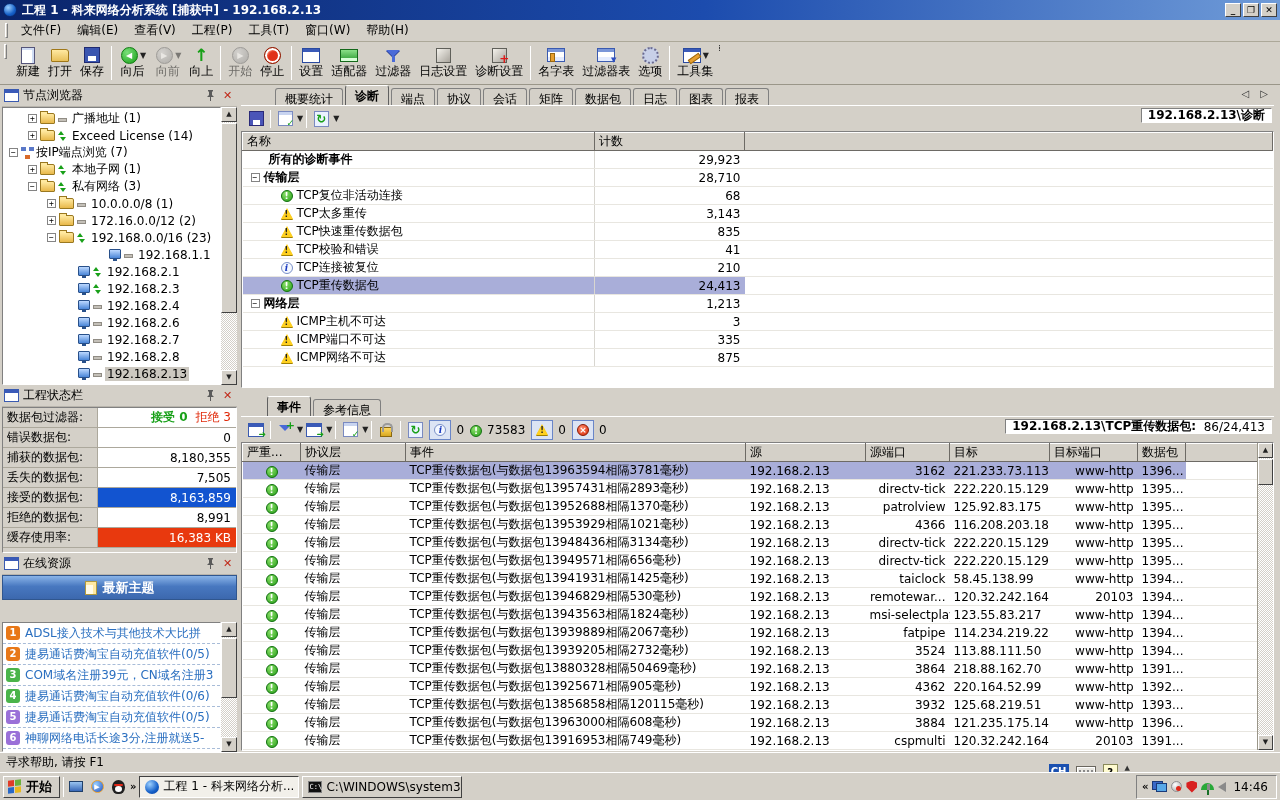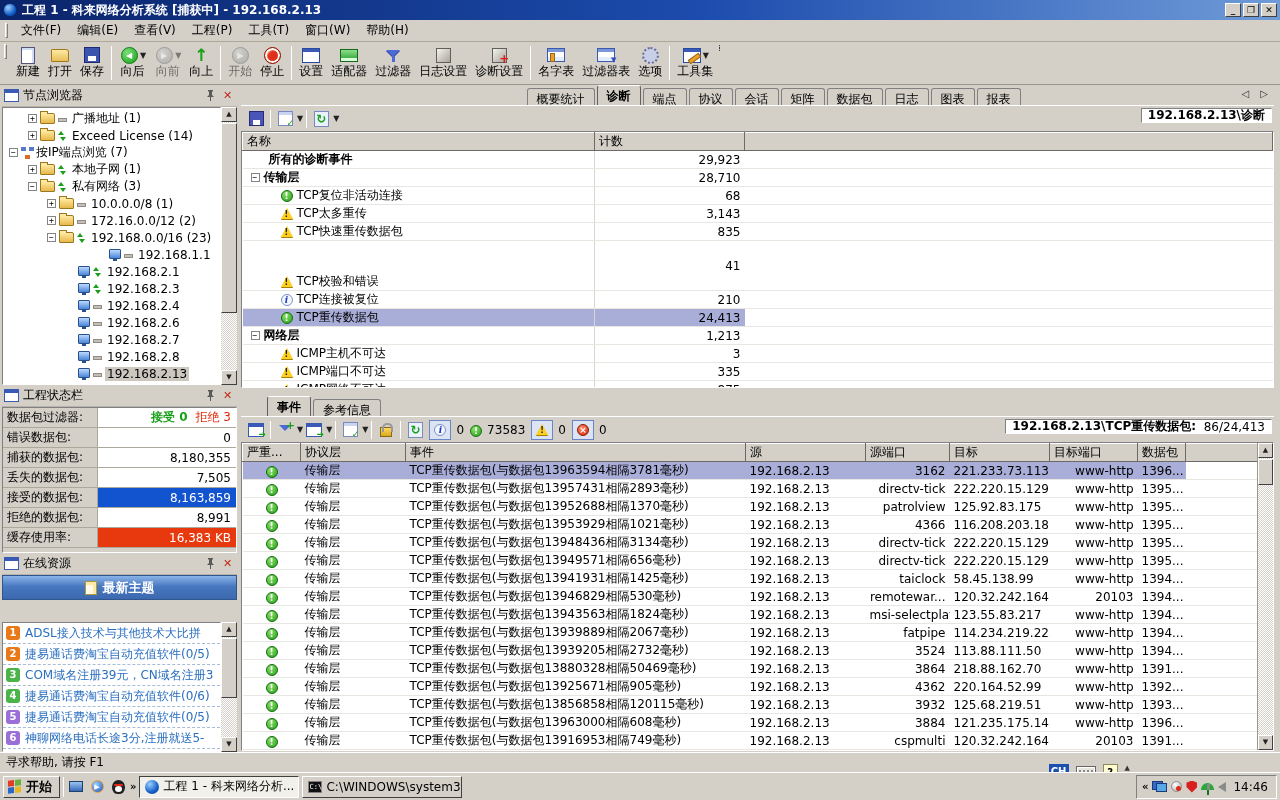--- a/index.html
+++ b/index.html
@@ -106,21 +106,21 @@
   .res-banner{height:25px;display:flex;align-items:center;justify-content:center;color:#fff;font-weight:bold;font-size:13px;
     background:linear-gradient(180deg,#8ab4e8,#4878c0 45%,#3c68ae);border:1px solid #30568e;gap:6px;}
   .doc-ic{width:12px;height:14px;background:#fffbe8;border:1px solid #b09a40;box-shadow:inset -3px 3px 0 #ffe9a2;}
   #res-list{position:absolute;left:0;right:16px;top:47px;bottom:0;background:#fff;border:1px solid;border-color:#808080 #fff #fff #808080;overflow:hidden;}
   .res-item{height:21px;display:flex;align-items:center;border-bottom:1px dashed #a8bcd8;padding-left:3px;white-space:nowrap;overflow:hidden;}
   .res-badge{width:14px;height:14px;border-radius:3px;color:#fff;font:bold 10px/14px "DejaVu Sans",sans-serif;text-align:center;flex:none;margin-right:5px;}
   .res-text{color:#2a6fc0;font-size:12px;overflow:hidden;}
   .res-sb{position:absolute;top:47px;bottom:0;right:0;width:16px;background:repeating-conic-gradient(#ffffff 0% 25%,#d4d0c8 0% 50%) 0 0/2px 2px;}
   
   .content{position:absolute;left:241px;top:0;width:1033px;height:667px;}
-  .tabstrip{position:absolute;top:0;left:0;right:0;height:20px;display:flex;align-items:flex-end;padding-left:34px;justify-content:center;}
+  .tabstrip{position:absolute;top:0;left:0;right:0;height:20px;display:flex;align-items:flex-end;padding-left:34px;}
   .mtab{padding:2px 9px 2px;border:1px solid #808080;border-bottom:none;border-radius:3px 3px 0 0;background:#d4d0c8;margin-right:2px;white-space:nowrap;position:relative;top:1px;height:18px;}
   .mtab.active{font-weight:bold;border-color:#fff #606060;top:0;height:20px;z-index:2;}
   .tab-nav{position:absolute;right:2px;top:3px;font-size:10px;color:#333;letter-spacing:4px;}
   .subbar{position:absolute;top:20px;left:0;right:0;height:26px;background:#d4d0c8;border-top:1px solid #fff;display:flex;align-items:center;padding-left:4px;}
   .mini{width:20px;height:18px;position:relative;display:flex;align-items:center;justify-content:center;margin:0 1px;}
   .i-floppy::before{content:"";width:13px;height:13px;background:#4a55b8;border:1px solid #2a2a78;}
   .i-floppy::after{content:"";position:absolute;width:7px;height:5px;background:#fff;bottom:3px;left:7px;}
   .i-fields::before{content:"";width:13px;height:13px;background:#fff;border:1px solid #7a8ac0;box-shadow:inset 0 3px 0 #c8d4f0;}
   .i-fields::after{content:"✓";position:absolute;color:#18a018;font-size:9px;right:1px;bottom:0;}
   .i-refresh::before{content:"";width:13px;height:14px;background:#eaf2ff;border:1px solid #7a8ac0;}
@@ -653,21 +653,21 @@
                   <span class="namecell" style="padding-left: 34px;">
                     <span class="ic-warn"></span>
                     <span>TCP快速重传数据包</span>
                   </span>
                 </td>
                 <td class="cnt">835</td>
                 <td class="nofill"></td>
               </tr>
               <tr>
                 <td>
-                  <span class="namecell" style="padding-left: 34px; margin-top: 32px;">
+                  <span class="namecell" style="padding-left: 34px;">
                     <span class="ic-warn"></span>
                     <span>TCP校验和错误</span>
                   </span>
                 </td>
                 <td class="cnt">41</td>
                 <td class="nofill"></td>
               </tr>
               <tr>
                 <td>
                   <span class="namecell" style="padding-left: 34px;">

